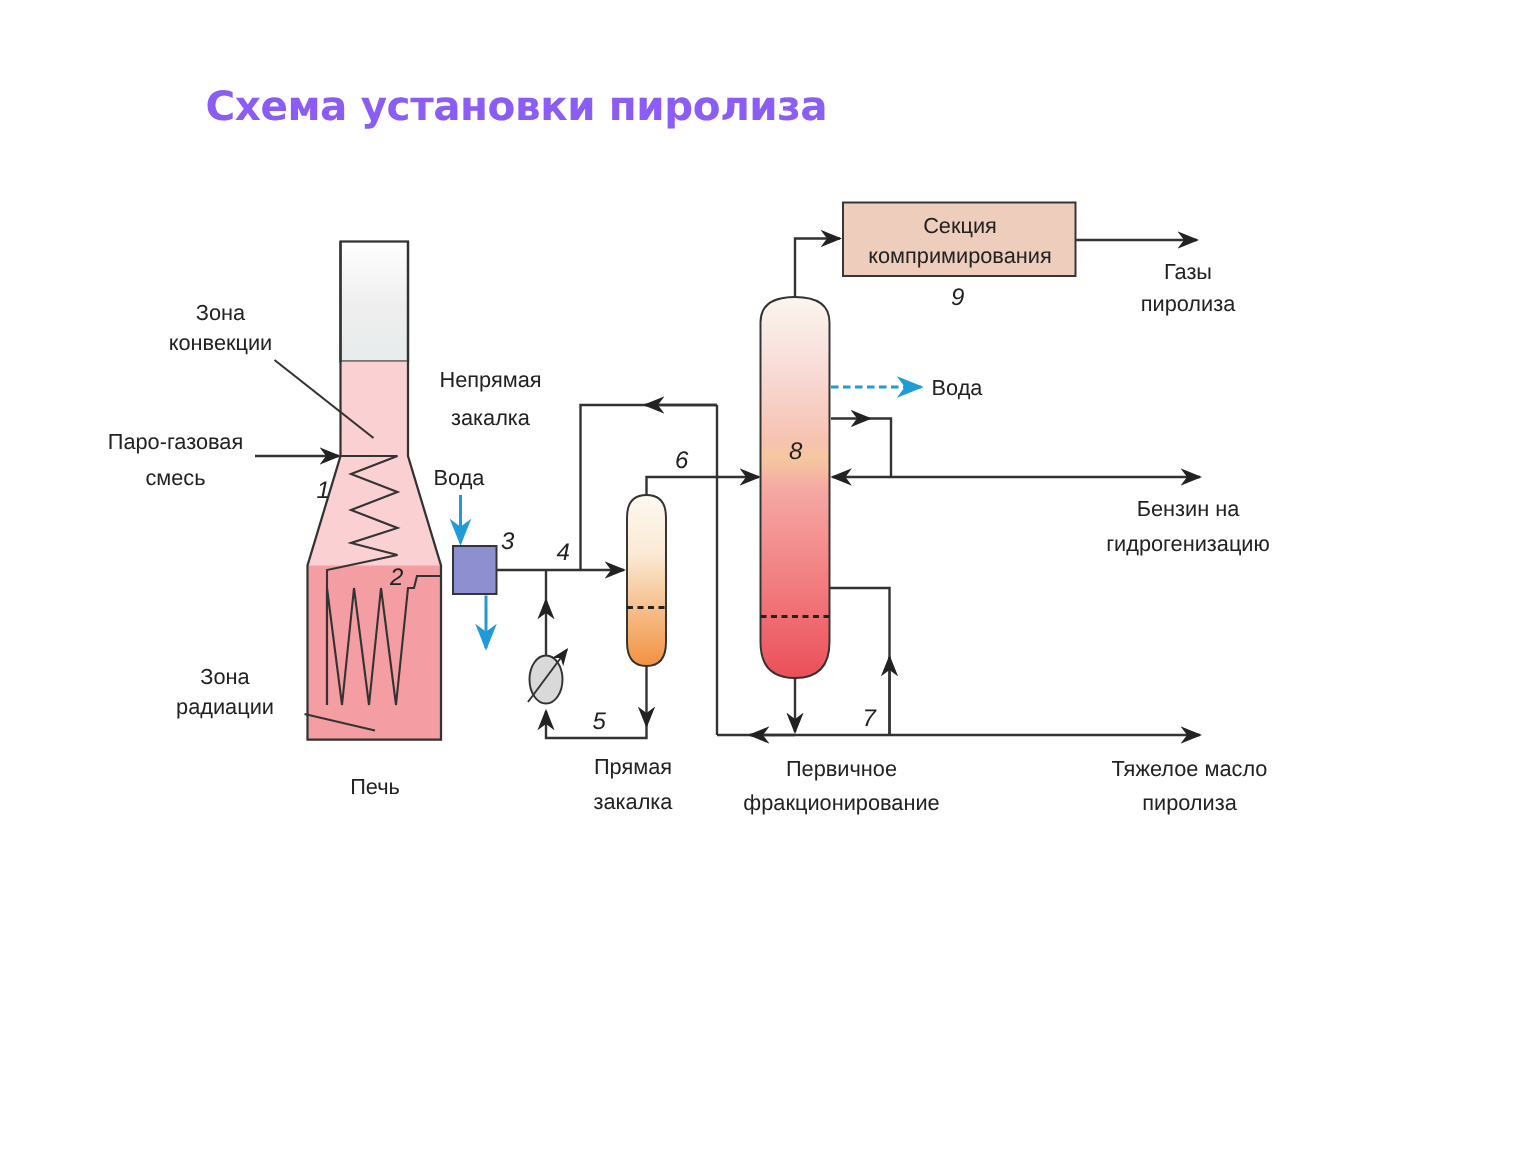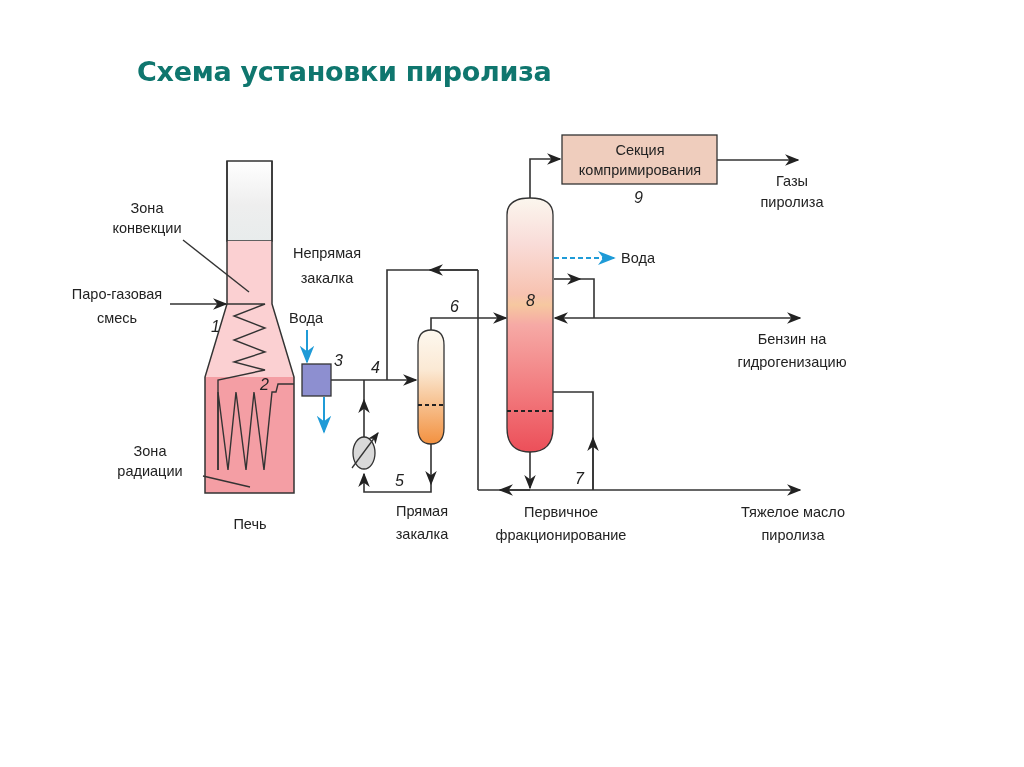--- a/index.html
+++ b/index.html
@@ -1,17 +1,17 @@
 <!DOCTYPE html>
 <html><head>
   <meta charset="utf-8">
   <style>
     html, body { margin: 0; padding: 0; background: #ffffff; }
     body { width: 1024px; height: 767px; position: relative; overflow: hidden; font-family: "Liberation Sans", sans-serif; }
-    .title { position: absolute; left: 137px; top: 56px; font-family: "DejaVu Sans", sans-serif; font-weight: bold; font-size: 27px; color: #0f766e; letter-spacing: -0.3px; }
+    .title { position: absolute; left: 137px; top: 56px; font-family: "DejaVu Sans", sans-serif; font-weight: bold; font-size: 27px; color: #8b5cf6; letter-spacing: -0.3px; }
     svg { position: absolute; left: 0; top: 0; }
     .lbl { font-family: "Liberation Sans", sans-serif; font-size: 14.5px; fill: #222; }
     .num { font-family: "Liberation Sans", sans-serif; font-style: italic; font-size: 16px; fill: #222; }
     .pipe { stroke: #333; stroke-width: 1.6; fill: none; }
   </style>
 </head>
 <body>
 
 <div class="title">Схема установки пиролиза</div>
 

